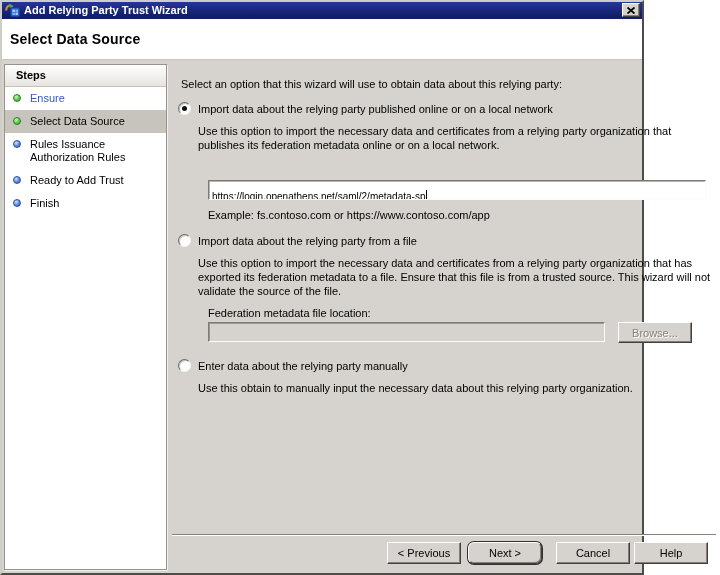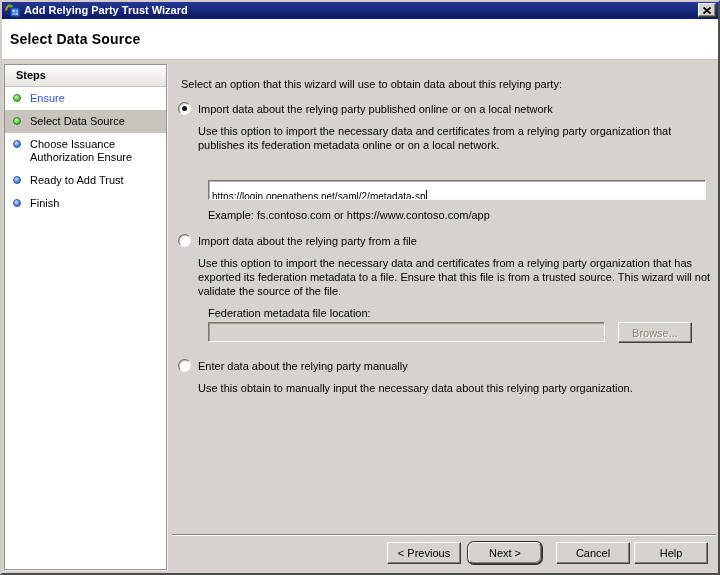--- a/index.html
+++ b/index.html
@@ -1,18 +1,18 @@
 <!DOCTYPE html>
 <html style="--titlebar: #101d67; --titlebar_light: #24379b; --link: #3757c4; --highlight: #c7c4be; --step_done: #2f9e27; --step_todo: #2b57b8;"><head>
 <meta charset="utf-8">
 <style>
   * { margin:0; padding:0; box-sizing:border-box; }
   html,body { width:720px; height:575px; overflow:hidden;
               font-family:"Liberation Sans","DejaVu Sans",sans-serif; }
-  .stage { position:relative; width:720px; height:575px; background:#f97316; }
+  .stage { position:relative; width:644px; height:575px; background:#f97316; }
 
   
   .window { position:absolute; inset:0; background:#d6d3ce;
             border:2px solid; border-color:#d0cdc7 #4c4c48 #4c4c48 #d0cdc7; }
 
   
   .titlebar { position:absolute; left:0; top:0; right:0; height:17px;
               background:linear-gradient(to bottom, var(--titlebar_light,#24379b) 0%, var(--titlebar,#101d67) 85%);
               display:flex; align-items:center; padding-left:3px; }
   .app-icon { width:15px; height:15px; flex:none; margin-right:4px; display:block; }
@@ -111,21 +111,21 @@
         <div class="step done link">
           <span class="dot green"></span>
           <span class="step-label">Ensure</span>
         </div>
         <div class="step done active">
           <span class="dot green"></span>
           <span class="step-label">Select Data Source</span>
         </div>
         <div class="step todo">
           <span class="dot blue"></span>
-          <span class="step-label">Choose Issuance Authorization Ensure</span>
+          <span class="step-label">Rules Issuance Authorization Rules</span>
         </div>
         <div class="step todo">
           <span class="dot blue"></span>
           <span class="step-label">Ready to Add Trust</span>
         </div>
         <div class="step todo">
           <span class="dot blue"></span>
           <span class="step-label">Finish</span>
         </div>
       </div>

